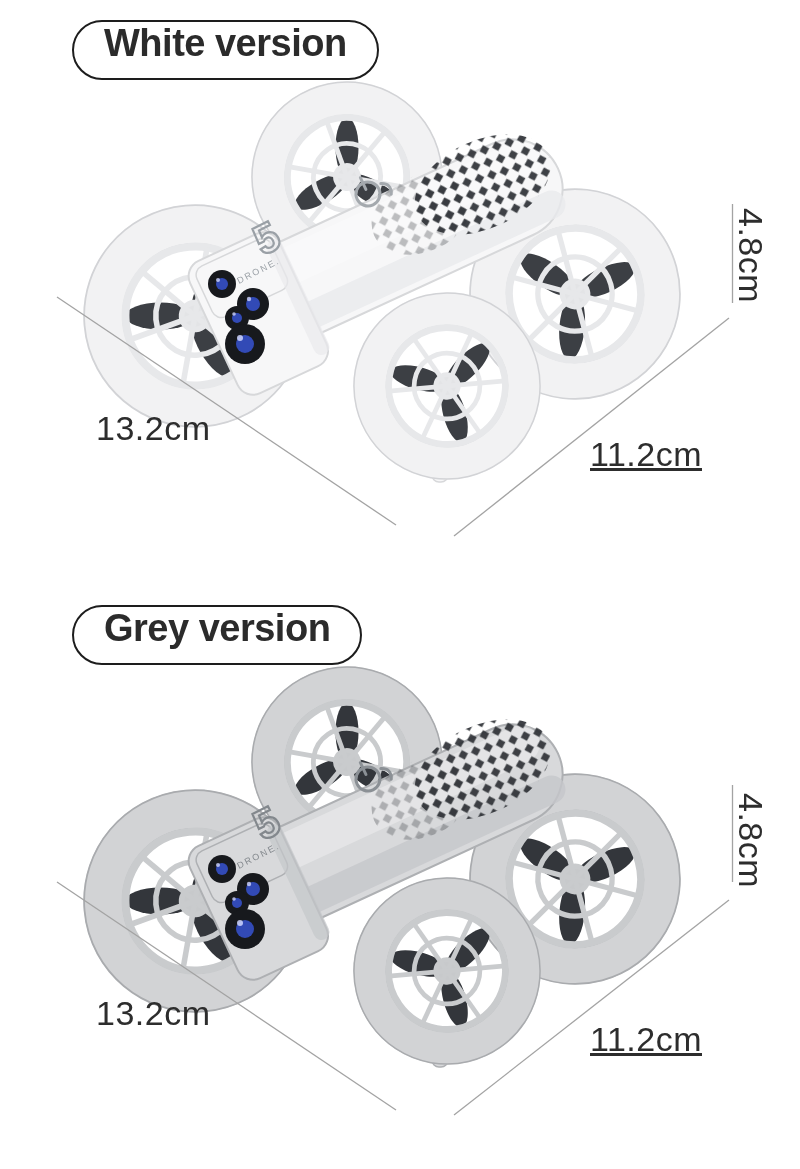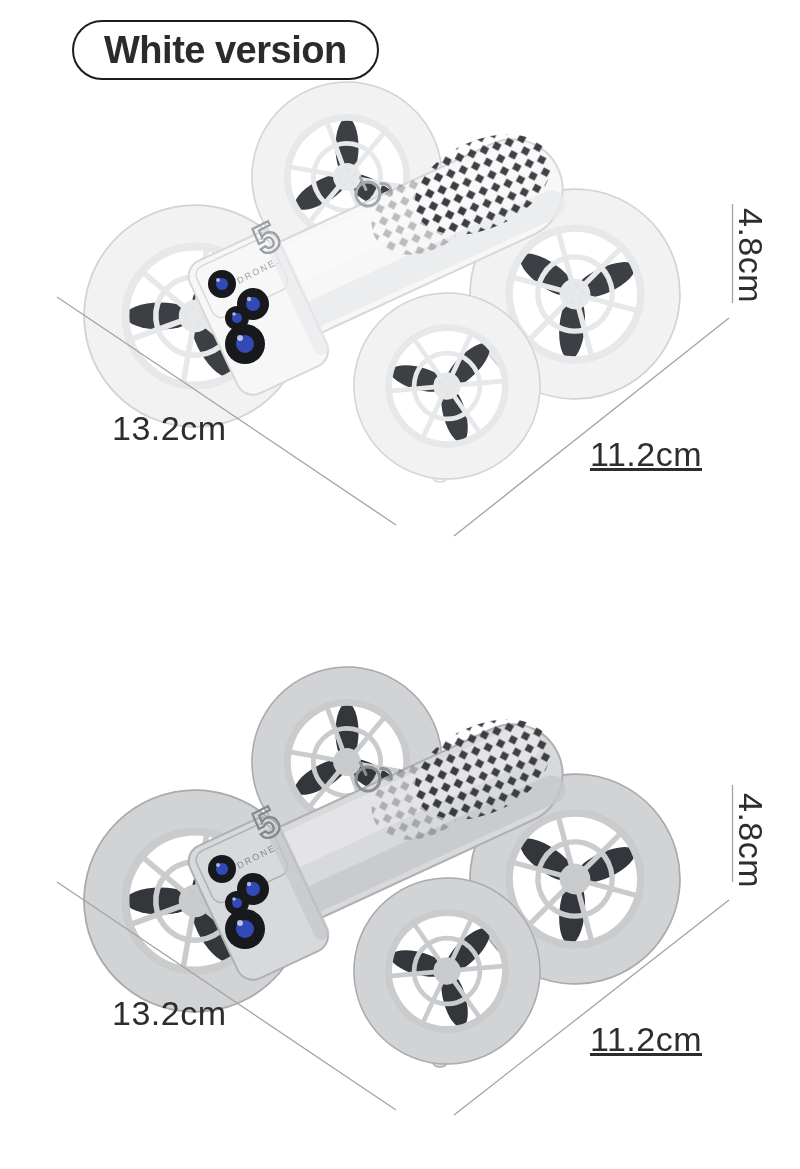--- a/index.html
+++ b/index.html
@@ -5,32 +5,32 @@
   html,body{margin:0;padding:0;background:#ffffff;}
   .canvas{
     position:relative;width:800px;height:1169px;margin:0 auto;background:#ffffff;
     font-family:"Liberation Sans", sans-serif;overflow:hidden;
   }
   .panel{position:absolute;left:0;width:800px;}
   .panel.first{top:0;height:585px;}
   .panel.second{top:585px;height:584px;}
   .badge{
     position:absolute;left:72px;top:20px;height:56px;
-    display:inline-flex;align-items:center;
+    display:inline-flex;
     padding:0 30px;border:2.5px solid #1d1d1d;border-radius:32px;background:#ffffff;
   }
   .badge span{
     font-size:38px;font-weight:bold;color:#2b2b2b;letter-spacing:-0.5px;white-space:nowrap;
   }
   .drone{position:absolute;left:80px;top:78px;width:660px;height:405px;}
   .dimlines{position:absolute;left:0;top:0;width:800px;height:585px;pointer-events:none;}
   .dim{
     position:absolute;font-size:34px;color:#2d2d2d;letter-spacing:0.5px;line-height:1.1;white-space:nowrap;
   }
-  .dim-width{left:112px;top:410px;}
+  .dim-width{left:96px;top:410px;}
   .dim-depth{left:590px;top:436px;text-decoration:underline;}
   .dim-height{left:769px;top:208px;transform:rotate(90deg);transform-origin:top left;}
   
   .drone--white{
     --duct:#f2f2f3; --duct-edge:#d2d3d6; --cage:#e7e8ea; --body:#f7f7f8;
     --body-edge:#d7d8da; --shade:#e9eaec; --prop:#3c3f44; --hub:#e3e4e6;
     --logo:#9aa0a6; --icon:#a4a9ae;
   }
   .drone--grey{
     --duct:#d2d3d5; --duct-edge:#a9abae; --cage:#c9cbcd; --body:#d8d9db;
@@ -146,20 +146,23 @@
       <line x1="454" y1="536" x2="729" y2="318" stroke="#a3a3a3" stroke-width="1.3"></line>
       <line x1="732.5" y1="204" x2="732.5" y2="303" stroke="#a3a3a3" stroke-width="1.3"></line>
     </svg>
 
     <div class="dim dim-width">13.2cm</div>
     <div class="dim dim-depth">11.2cm</div>
     <div class="dim dim-height">4.8cm</div>
   </section>
 
   <section class="panel second">
+    <div class="badge">
+      <span>Grey version</span>
+    </div>
 
     <svg class="drone drone--grey" viewBox="0 0 660 405">
       <use href="#droneArt"></use>
     </svg>
 
     <svg class="dimlines" viewBox="0 0 800 585">
       <line x1="57" y1="297" x2="396" y2="525" stroke="#a3a3a3" stroke-width="1.3"></line>
       <line x1="454" y1="530" x2="729" y2="315" stroke="#a3a3a3" stroke-width="1.3"></line>
       <line x1="732.5" y1="200" x2="732.5" y2="297" stroke="#a3a3a3" stroke-width="1.3"></line>
     </svg>

